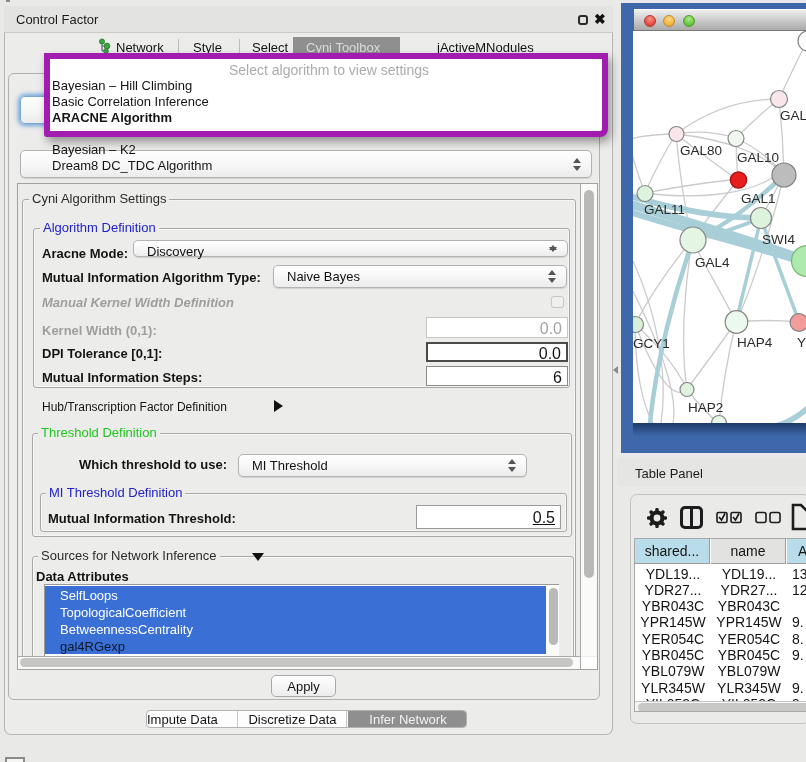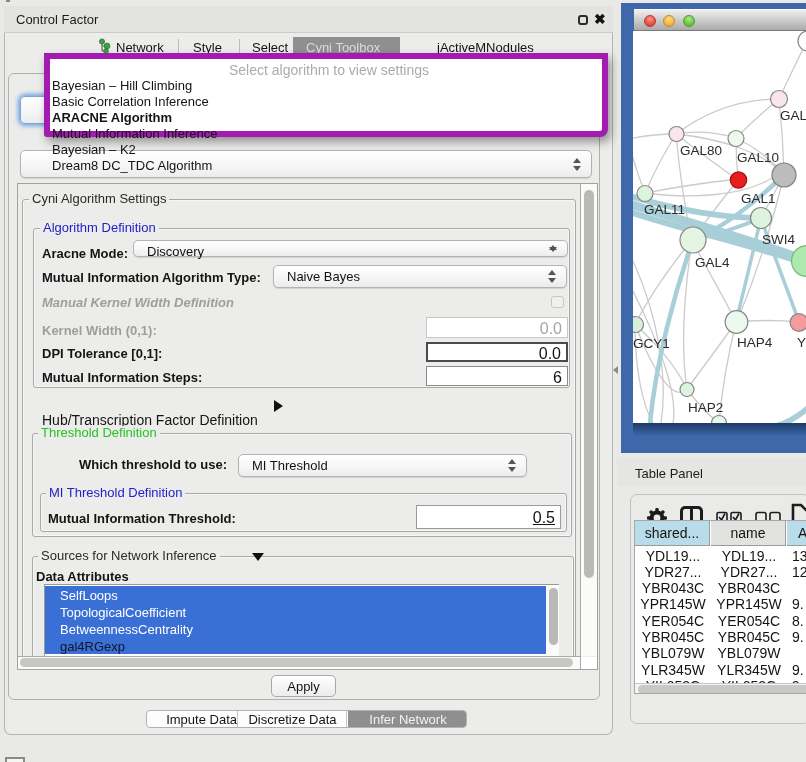--- a/index.html
+++ b/index.html
@@ -106,21 +106,21 @@
   <div class="abs bold" style="left:24px;top:162px;">DPI Tolerance [0,1]:</div>
   <div class="ipt" style="left:408px;top:158px;width:142px;height:20px;border:2px solid #4b4b4b;">
       <span style="top:1px;">0.0</span>
     </div>
 
   <div class="abs bold" style="left:24px;top:186px;">Mutual Information Steps:</div>
   <div class="ipt" style="left:408px;top:182px;width:142px;height:20px;border:1px solid #8a8a88;">
       <span>6</span>
     </div>
 
-  <div class="abs" style="left:24px;top:228px;font-size:14px;">Hub/Transcription Factor Definition</div>
+  <div class="abs" style="left:24px;top:216px;font-size:12px;">Hub/Transcription Factor Definition</div>
   <div class="abs" style="left:256px;top:216px;width:0;height:0;border-top:6px solid transparent;border-bottom:6px solid transparent;border-left:9px solid #111;"></div>
 
   <div class="grp" style="left:14px;top:249px;width:540px;height:104px;"></div>
   <div class="gtit" style="left:20px;top:242px;color:#23c423;">Threshold Definition</div>
 
   <div class="abs bold" style="left:61px;top:273px;">Which threshold to use:</div>
   <div class="combo" style="left:220px;top:270px;width:289px;height:23px;">
     <div class="ctxt">MI Threshold</div>
     <div class="arr up" style="right:10px;top:4px;"></div>
     <div class="arr dn" style="right:10px;bottom:4px;"></div>
@@ -144,31 +144,30 @@
   <div class="abs" style="left:42px;top:421px;color:#fff;">TopologicalCoefficient</div>
   <div class="abs" style="left:42px;top:438px;color:#fff;">BetweennessCentrality</div>
   <div class="abs" style="left:42px;top:455px;color:#0f172a;">gal4RGexp</div>
   <div class="abs" style="left:528px;top:401px;width:13px;height:254px;background:#fbfbf9;"></div>
   <div class="abs" style="left:531px;top:404px;width:9px;height:57px;background:#b9b9b7;border-radius:4.5px;"></div>
 </div>
 
 <div class="abs" style="left:271px;top:675px;width:65px;height:22px;background:linear-gradient(#ffffff,#ececec);border:1px solid #a9a9a7;border-radius:5px;text-align:center;line-height:21px;">Apply</div>
 
 <div class="abs" style="left:146px;top:710px;width:321px;height:18px;border:1px solid #b2b2b0;border-radius:4px;background:#fdfdfd;overflow:hidden;">
-  <div class="abs" style="left:0;top:0;width:91px;height:18px;text-align:right;line-height:17px;border-right:1px solid #c6c6c4;">Impute Data</div>
+  <div class="abs" style="left:0;top:0;width:91px;height:18px;text-align:left;line-height:17px;border-right:1px solid #c6c6c4;">Impute Data</div>
   <div class="abs" style="left:92px;top:0;width:108px;height:18px;text-align:center;line-height:17px;border-right:1px solid #c6c6c4;">Discretize Data</div>
   <div class="abs" style="left:201px;top:0;width:120px;height:18px;text-align:center;line-height:17px;background:#8f8f8f;color:#f2f2f0;">Infer Network</div>
 </div>
 
 <div class="abs" style="left:16px;top:53px;width:564px;height:84px;background:#ffffff;border:6px solid #a21caf;border-radius:0 0 8px 3px;box-shadow:3px 5px 10px rgba(0,0,0,0.38);z-index:30;margin-left:28px;">
   <div class="abs" style="left:179px;top:3px;color:#ababab;font-size:14px;">Select algorithm to view settings</div>
   <div class="abs" style="left:2px;top:19px;">Bayesian – Hill Climbing</div>
   <div class="abs" style="left:2px;top:35px;">Basic Correlation Inference</div>
   <div class="abs bold" style="left:2px;top:51px;">ARACNE Algorithm</div>
-  <div class="abs" style="left:2px;top:67px;">Mutual Information Inference</div>
   <div class="abs" style="left:2px;top:83px;">Bayesian – K2</div>
   <div class="abs" style="left:2px;top:99px;">Dream8 DC_TDC Algorithm</div>
 </div>
 
 <div class="abs" style="left:613px;top:366px;width:0;height:0;border-top:4px solid transparent;border-bottom:4px solid transparent;border-right:5px solid #8a8a88;"></div>
 
 <div class="abs" style="left:621px;top:3px;width:185px;height:450px;background:#3e68aa;"></div>
 <div class="abs" style="left:634px;top:9px;width:172px;height:22px;background:linear-gradient(#f2f2f2,#aaaaaa);border-bottom:1px solid #7a7a78;box-shadow:inset 0 1px 0 #fbfbfb;"></div>
 <div class="abs" style="left:644px;top:15px;width:12px;height:12px;border-radius:6px;background:radial-gradient(circle at 50% 30%,#f6968d,#ea4f42 60%,#c23b30);border:0.5px solid #b5372c;"></div>
 <div class="abs" style="left:663px;top:15px;width:12px;height:12px;border-radius:6px;background:radial-gradient(circle at 50% 30%,#fbd98b,#f5b73e 60%,#d29a31);border:0.5px solid #c08d2c;"></div>
@@ -284,21 +283,21 @@
 <svg class="abs" style="left:755px;top:511px;" width="27" height="13" viewBox="0 0 27 13">
   <g fill="none" stroke="#1c1c1c" stroke-width="1.6">
     <rect x="1" y="1.5" width="10" height="10" rx="2"></rect>
     <rect x="15" y="1.5" width="10" height="10" rx="2"></rect>
   </g>
 </svg>
 <svg class="abs" style="left:791px;top:503px;" width="15" height="28" viewBox="0 0 15 28">
   <path d="M2,2 L10,2 L18,10 L18,26 L2,26 Z" fill="none" stroke="#1c1c1c" stroke-width="2.6"></path>
 </svg>
 
-<div class="abs" style="left:634px;top:520px;width:172px;height:174px;border:1px solid #a8a8a6;border-right:none;background:#fff;overflow:hidden;">
+<div class="abs" style="left:634px;top:538px;width:172px;height:174px;border:1px solid #a8a8a6;border-right:none;background:#fff;overflow:hidden;">
   <div class="abs" style="left:0;top:0;width:75px;height:25px;background:#b9dcea;border-right:1px solid #9b9b99;border-bottom:1px solid #9b9b99;text-align:center;line-height:25px;font-size:14px;">shared...</div>
   <div class="abs" style="left:76px;top:0;width:75px;height:25px;background:#e2e2e0;border-right:1px solid #9b9b99;border-bottom:1px solid #9b9b99;text-align:center;line-height:25px;font-size:14px;">name</div>
   <div class="abs" style="left:152px;top:0;width:60px;height:25px;background:#b9dcea;border-bottom:1px solid #9b9b99;line-height:25px;font-size:14px;padding-left:11px;">Ar</div>
   <div class="abs" id="rows" style="left:0;top:25px;width:172px;height:137px;font-size:14px;overflow:hidden;">
       <div style="position:absolute;left:0;top:1.5px;width:76px;text-align:center;">YDL19...</div>
       <div style="position:absolute;left:76px;top:1.5px;width:76px;text-align:center;">YDL19...</div>
       <div style="position:absolute;left:157px;top:1.5px;">13</div>
       <div style="position:absolute;left:0;top:17.8px;width:76px;text-align:center;">YDR27...</div>
       <div style="position:absolute;left:76px;top:17.8px;width:76px;text-align:center;">YDR27...</div>
       <div style="position:absolute;left:157px;top:17.8px;">12</div>

